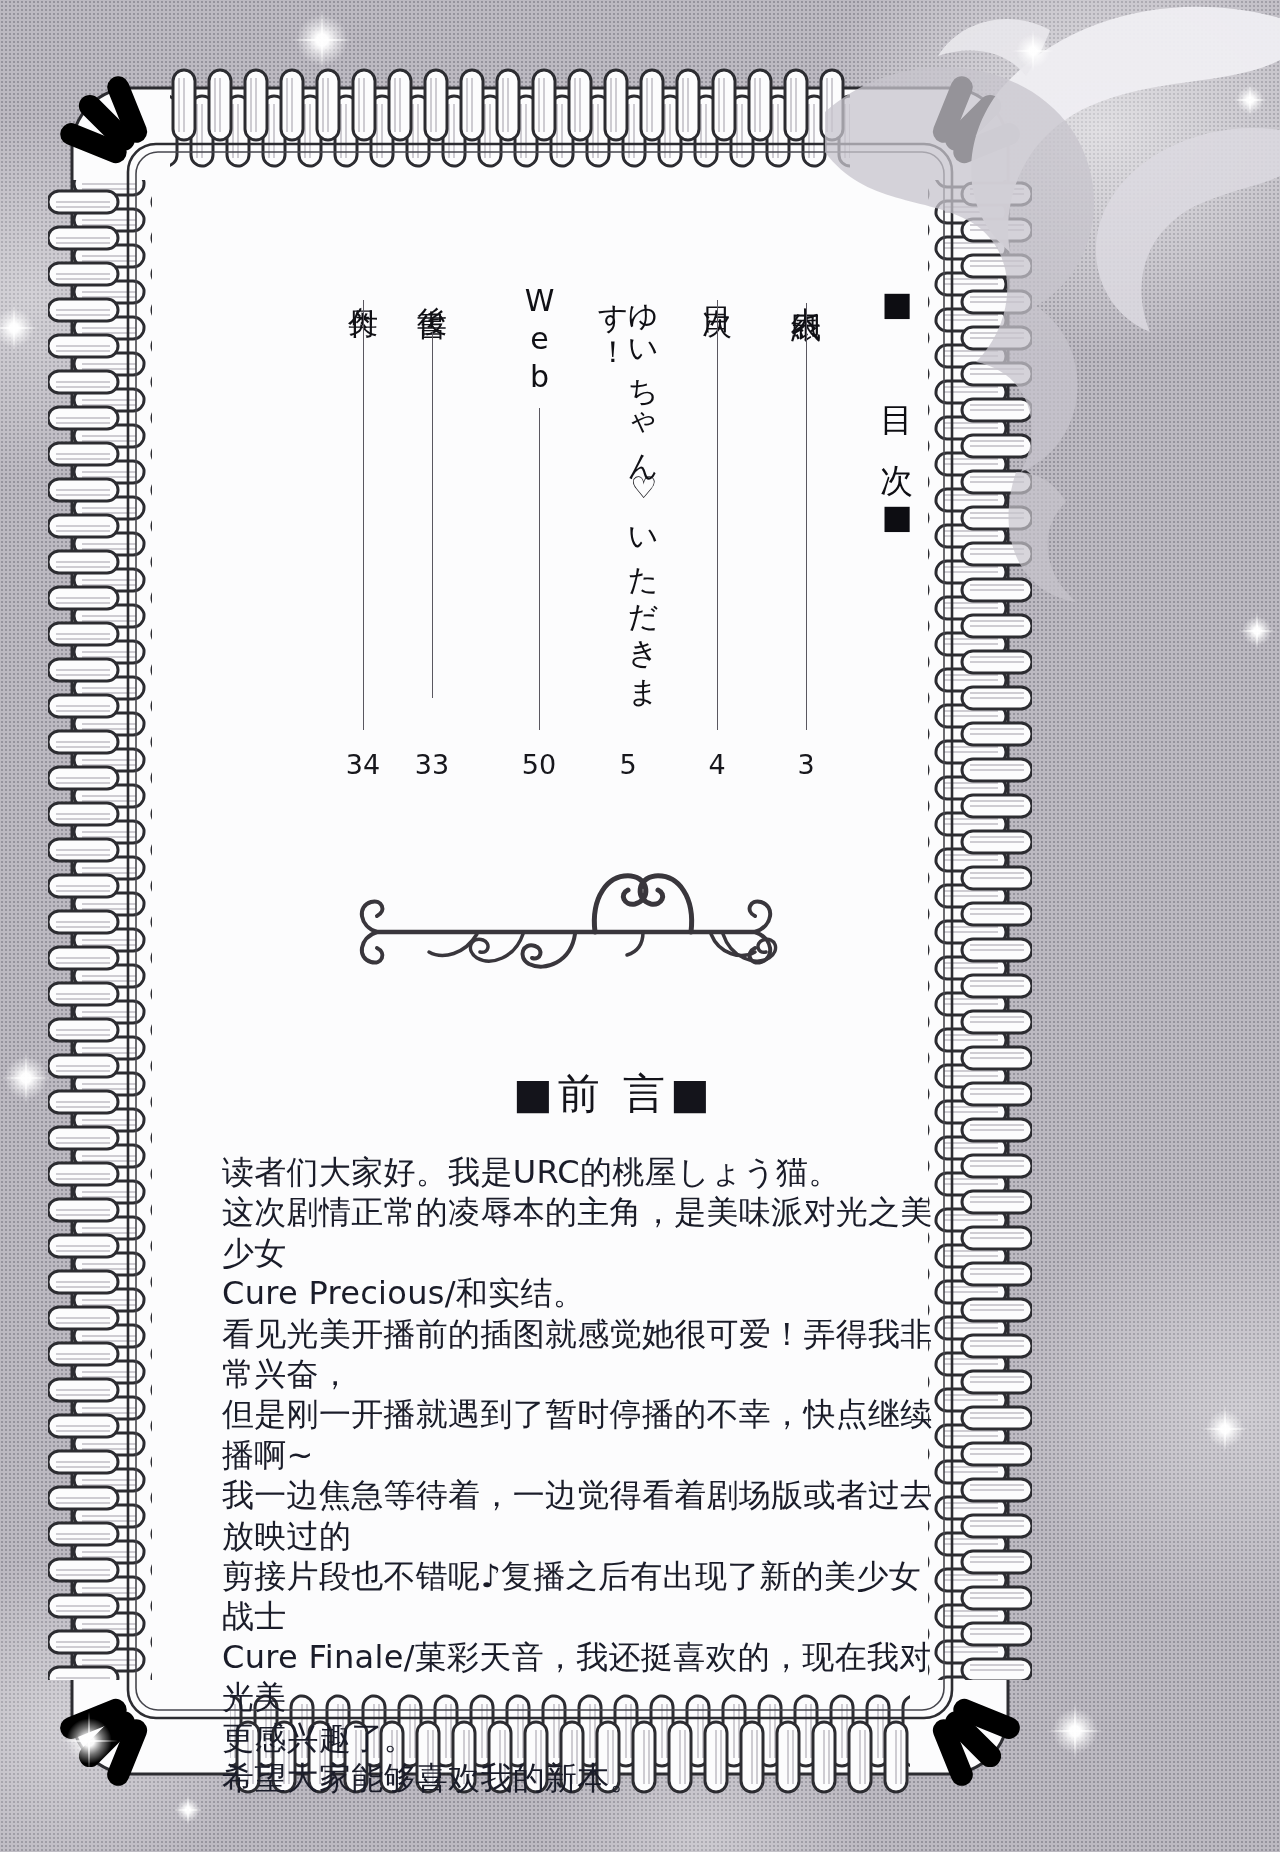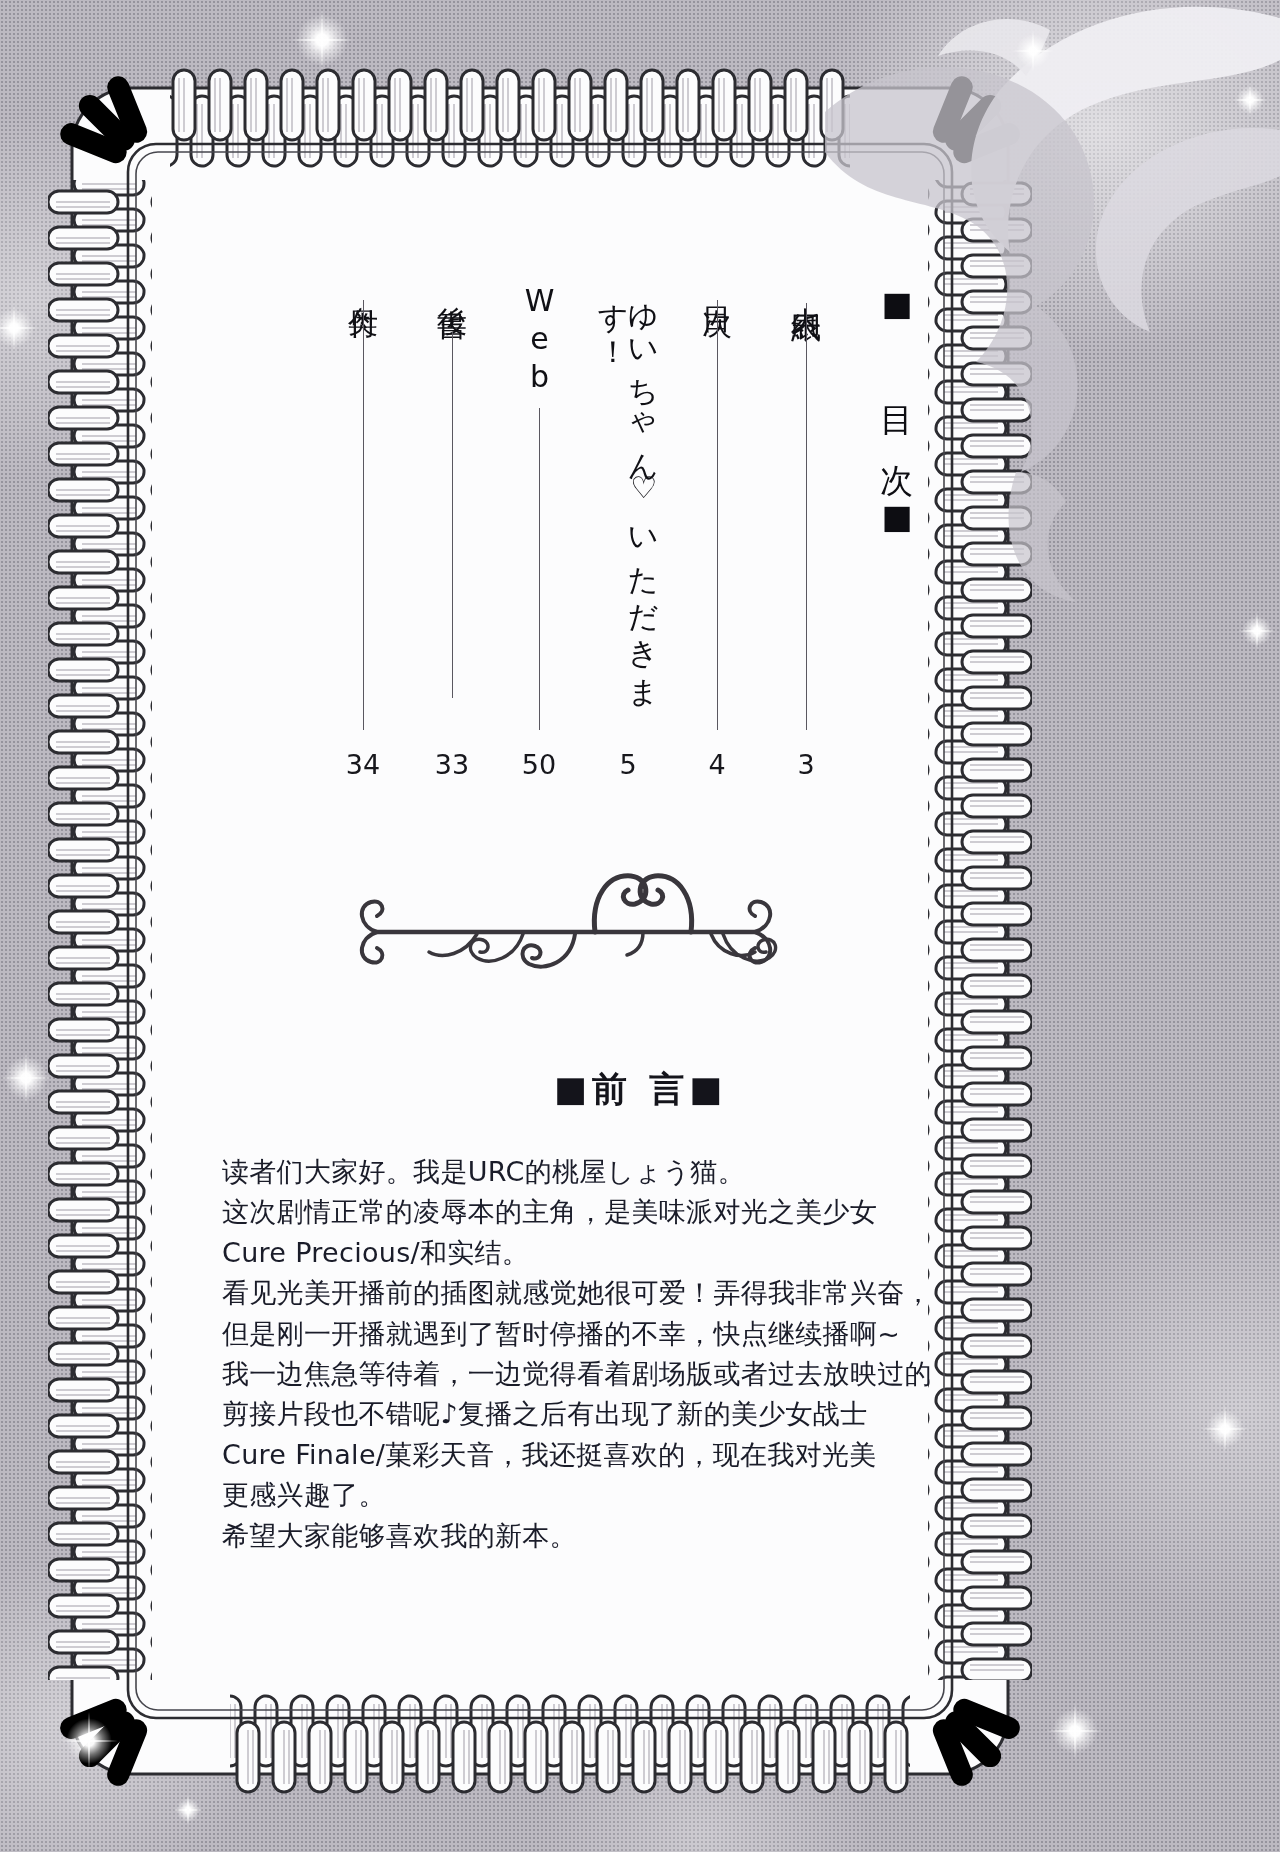--- a/index.html
+++ b/index.html
@@ -47,29 +47,29 @@
   .toc-header{position:absolute; left:855px; top:284px; width:84px; text-align:center;}
   .toc-header span{writing-mode:vertical-rl; text-orientation:upright;
     font-size:33px; letter-spacing:58px; color:#0d0d12; line-height:1;}
   .toc-entry{position:absolute; top:283px; width:84px; height:497px;
     display:flex; flex-direction:column; align-items:center;}
   .toc-label{writing-mode:vertical-rl; text-orientation:upright;
     font-size:30px; letter-spacing:3px; line-height:1; color:#101015;}
   .toc-leader{flex:1 1 auto; width:0; border-left:1.5px solid #5a5760; margin:11px 0 8px;}
   .toc-num{font-size:27px; color:#17171c; height:42px; display:flex; align-items:flex-end;}
   .e1{left:764px;} .e2{left:675px;} .e3{left:586px;}
-  .e4{left:497px;} .e5{left:410px;gap:32px;} .e6{left:321px;}
+  .e4{left:497px;} .e5{left:390px;gap:32px;} .e6{left:321px;}
   
   .divider{left:325px; top:858px;}
   .divider path{stroke:#39363c; fill:none; stroke-linecap:round;}
   
-  .preface-heading{position:absolute; left:554px; top:1066px;
-    font-size:35px; font-weight:700; letter-spacing:5px; color:#14141b;}
+  .preface-heading{position:absolute; left:513px; top:1066px;
+    font-size:42px; font-weight:400; letter-spacing:5px; color:#14141b;}
   .preface-body{position:absolute; left:222px; top:1152px; width:720px;
-    font-size:27px; line-height:40.4px; letter-spacing:.3px;
+    font-size:32px; line-height:40.4px; letter-spacing:.3px;
     color:#1a1c29; white-space:pre-line;}
 </style>
 </head>
 <body>
 
 <div class="stage">
 
   <svg class="frame" width="1280" height="1852" viewBox="0 0 1280 1852">
     <defs>
       <pattern id="coil" patternUnits="userSpaceOnUse" width="36" height="104" x="170" y="66">

